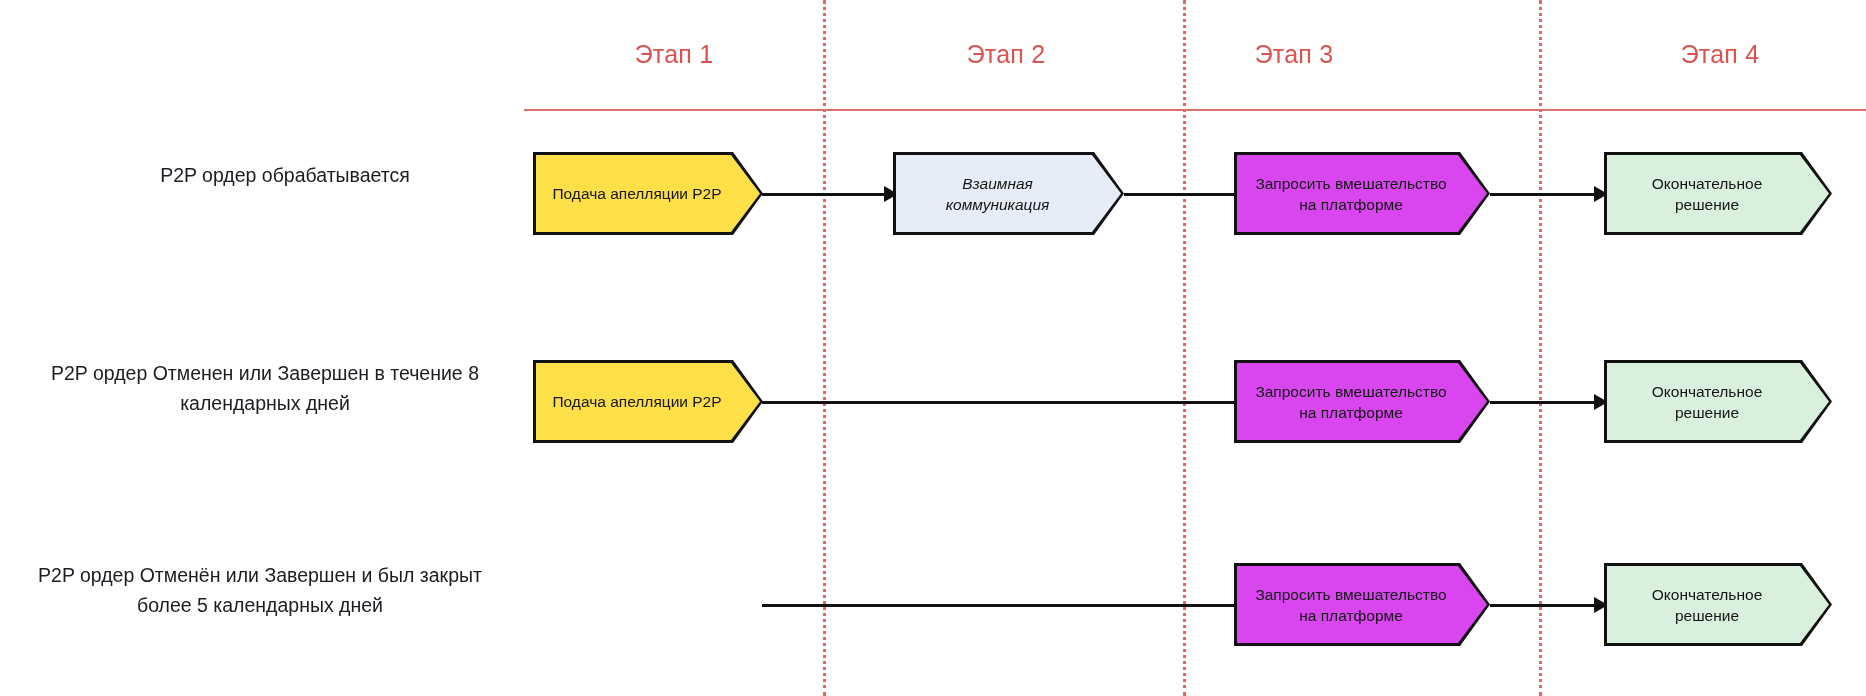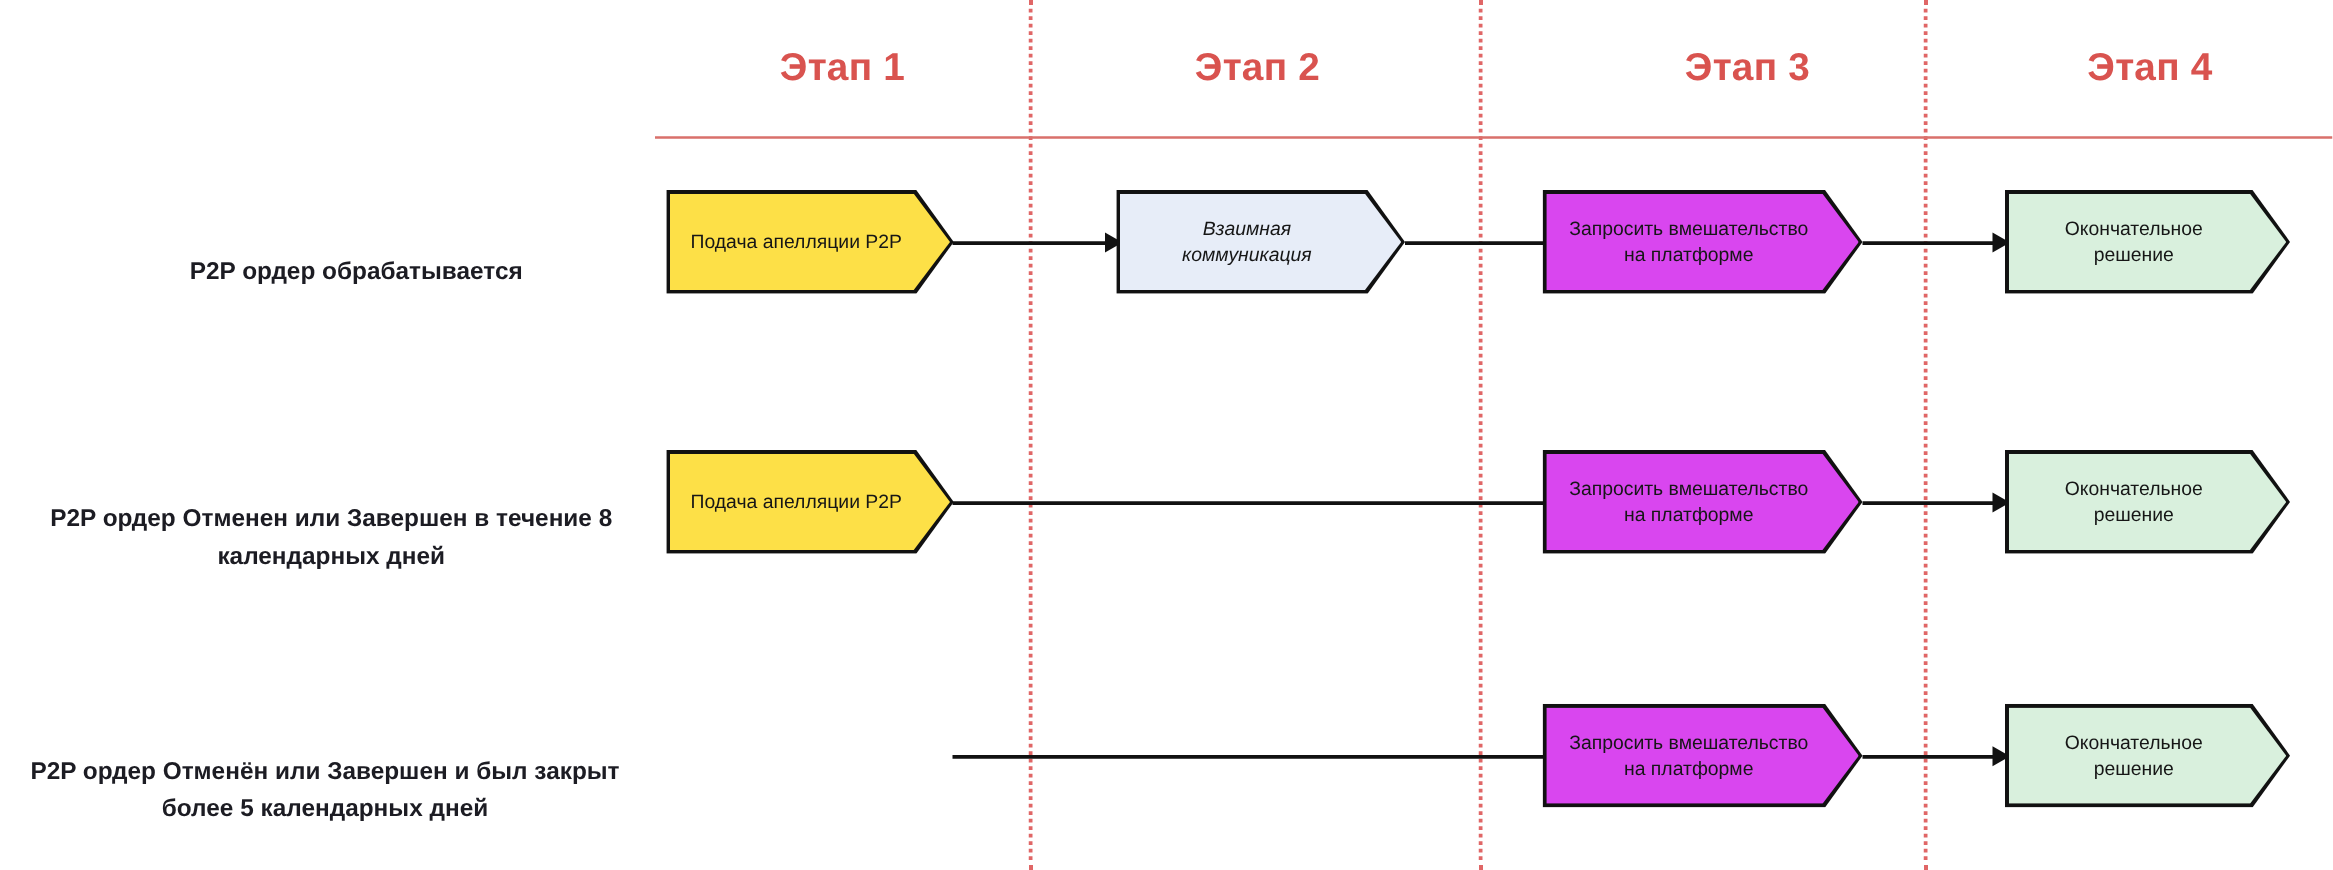--- a/index.html
+++ b/index.html
@@ -42,36 +42,35 @@
   }
 
   
   .stage-header {
     position: absolute;
     top: 34px;
     height: 40px;
     line-height: 40px;
     text-align: center;
     color: #d9534f;
-    font-size: 31px;
-    font-weight: bold;
+    font-size: 25px;
+    font-weight: normal;
     letter-spacing: 0.2px;
     white-space: nowrap;
   }
 
   
   .row-label {
     position: absolute;
     text-align: center;
     color: #1c1c23;
     font-size: 19.5px;
-    font-weight: bold;
+    font-weight: normal;
     line-height: 30px;
     white-space: pre-line;
-    margin-top: 42px;
   }
   .node-yellow  { background: #fde047; }
   .node-blue    { background: #e7edf8; }
   .node-pink    { background: #d946ef; }
   .node-green   { background: #d9f0dd; }
 
   
   .node-wrap {
     position: absolute;
   }
@@ -127,21 +126,21 @@
 <div id="diagram">
 
   <div class="stage-divider" style="left:823px"></div>
   <div class="stage-divider" style="left:1183px"></div>
   <div class="stage-divider" style="left:1539px"></div>
 
   <div class="header-rule"></div>
 
   <div class="stage-header" style="left:524px; width:300px">Этап 1</div>
   <div class="stage-header" style="left:856px; width:300px">Этап 2</div>
-  <div class="stage-header" style="left:1248px; width:300px">Этап 3</div>
+  <div class="stage-header" style="left:1144px; width:300px">Этап 3</div>
   <div class="stage-header" style="left:1570px; width:300px">Этап 4</div>
 
   <div class="row-label" style="left:60px; top:160px; width:450px;">P2P ордер обрабатывается</div>
 
   <div class="node-wrap" style="left:533px; top:152px; width:230px; height:83px;">
     <div class="node-border"></div>
     <div class="node-fill node-yellow">
       <span class="node-text">Подача апелляции P2P</span>
     </div>
   </div>

